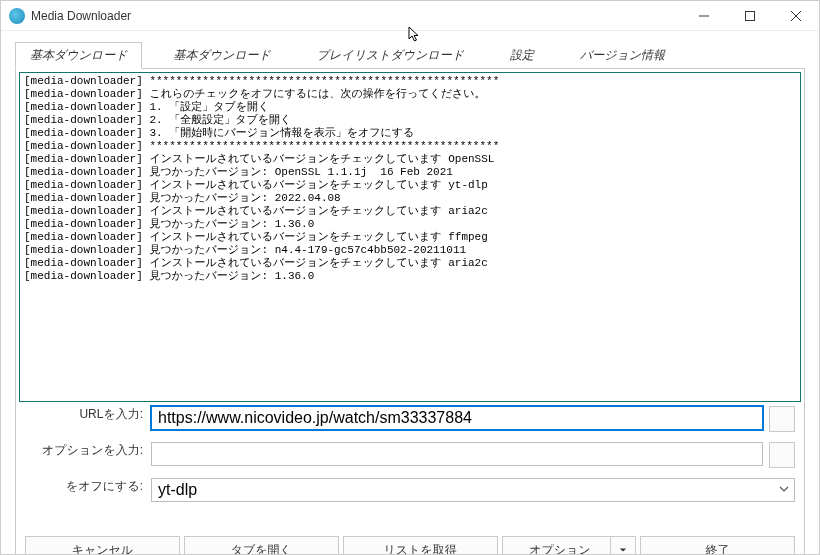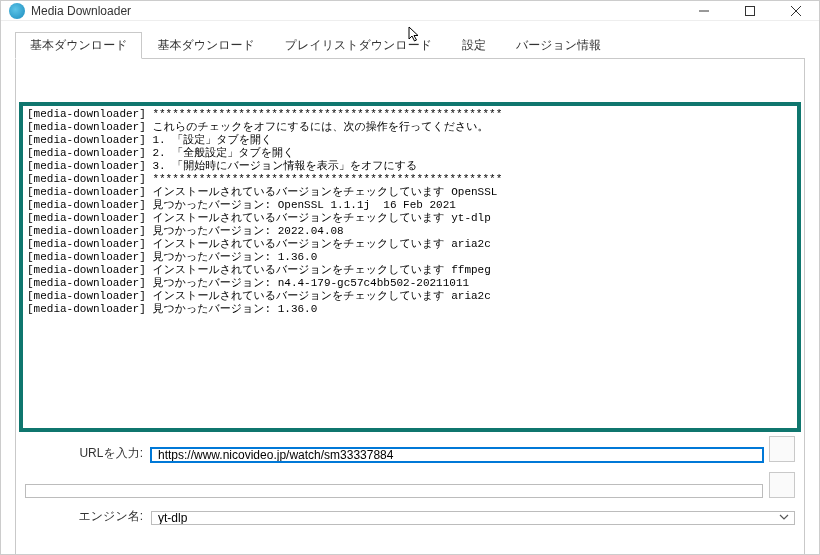--- a/index.html
+++ b/index.html
@@ -6,21 +6,21 @@
   body {
     font-family: "Yu Gothic UI", "Meiryo", "MS Gothic", sans-serif;
     font-size: 12px;
     background: #fff;
     width: 820px;
     height: 555px;
     overflow: hidden;
     border: 1px solid #ccc;
   }
   .titlebar {
-    height: 20px;
+    height: 30px;
     display: flex;
     align-items: center;
     padding: 0 0 0 8px;
     background: #fff;
     border-bottom: 1px solid #eee;
   }
   .titlebar-icon {
     width: 16px; height: 16px;
     border-radius: 50%;
     background: radial-gradient(circle at 40% 40%, #5ec5e8, #1a8bbd);
@@ -39,21 +39,22 @@
     position: absolute;
     left: 408px; top: 26px;
     pointer-events: none;
   }
   .cursor svg { width: 14px; height: 16px; }
 
   .tabbar {
     display: flex;
     align-items: flex-end;
     padding: 10px 14px 0 14px;
-    gap: 0;
+    gap: 16px;
+    font-style: italic;
   }
   .tab {
     padding: 4px 14px 4px 14px;
     font-size: 12px;
     color: #333;
     border: 1px solid transparent;
     position: relative;
     top: 1px;
     background: transparent;
   }
@@ -65,52 +66,51 @@
   .tabpage {
     margin: 0 14px 12px 14px;
     border: 1px solid #c9c9c9;
     padding: 3px;
     background: #fff;
   }
 
   .log {
     width: 100%;
     height: 330px;
-    border: 4px solid #0f766e;
+    border: 1px solid #0f766e;
     background: #fff;
     padding: 2px 4px;
     font-family: "MS Gothic", "Courier New", monospace;
     font-size: 11px;
     line-height: 13px;
     white-space: pre;
     overflow: hidden;
     color: #000;
-    margin-top: 40px;
   }
 
   .formarea { padding: 4px 6px 6px 6px; }
   .row {
     display: flex;
-    align-items: flex-end;
+    align-items: flex-start;
     gap: 6px;
     margin-bottom: 10px;
   }
   .row-label {
     width: 120px;
     text-align: right;
     color: #333;
     font-size: 12px;
     padding-right: 2px;
   }
   .text-input, .select {
     flex: 1;
-    height: 14px;
+    height: 24px;
     border: 1px solid #bcbcbc;
     padding: 0 6px;
-    font-size: 12px;
+    font-size: 16px;
     font-family: inherit;
     background: #fff;
   }
   .text-input.focus {
     border: 1px solid #0078d7;
     outline: 1px solid #0078d7;
   }
   .small-btn {
     width: 26px; height: 26px;
     border: 1px solid #c9c9c9;
@@ -215,26 +215,27 @@
 
   <div class="formarea">
 
     <div class="row">
       <div class="row-label">URLを入力:</div>
       <input class="text-input focus" type="text" value="https://www.nicovideo.jp/watch/sm33337884" style="">
       <button class="small-btn"></button>
     </div>
 
     <div class="row">
+      <div class="row-label">オプションを入力:</div>
       <input class="text-input" type="text" value="" style="">
       <button class="small-btn"></button>
     </div>
 
     <div class="row">
-      <div class="row-label">エンジン名:</div>
+      <div class="row-label">をオフにする:</div>
       <div class="select-wrap">
         <input class="text-input" type="text" readonly="" value="yt-dlp" style="">
         <span class="chevron">
           <svg viewBox="0 0 10 10">
               <path d="M1 3 L5 7 L9 3" fill="none" stroke="#555" stroke-width="1.2"></path>
             </svg>
         </span>
       </div>
     </div>
 

